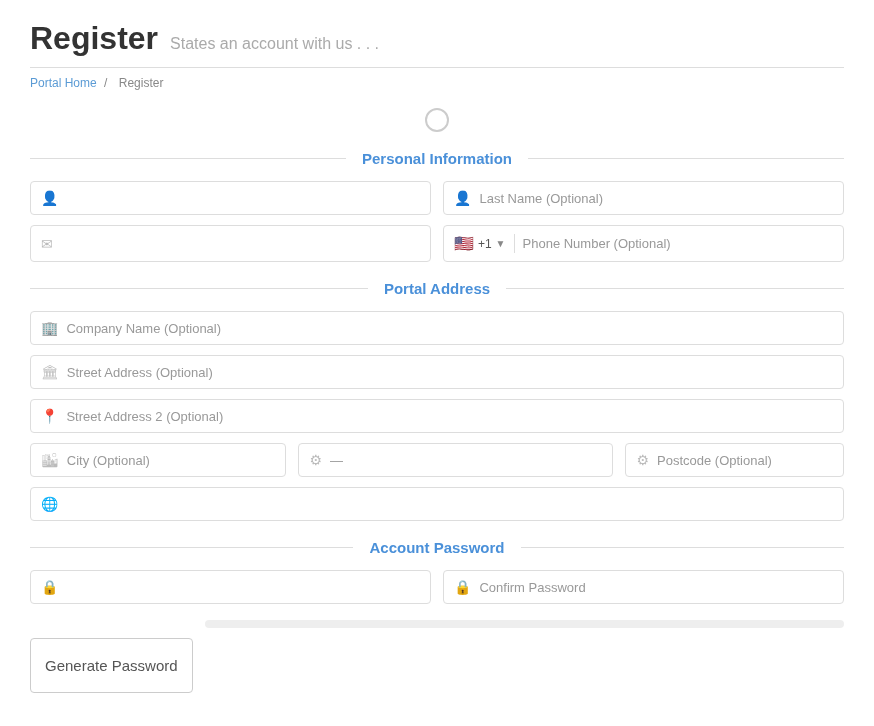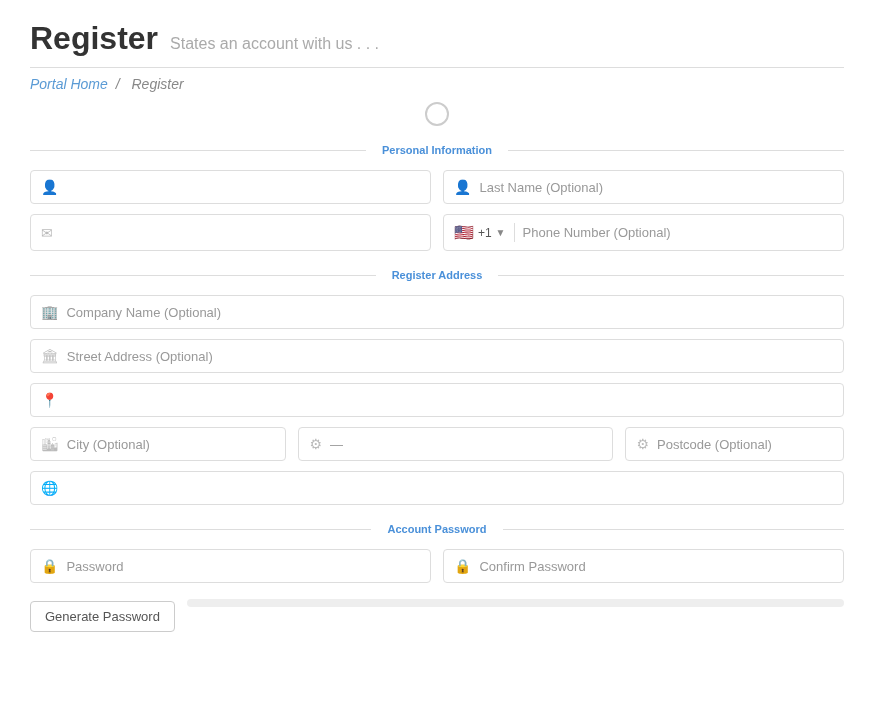--- a/index.html
+++ b/index.html
@@ -21,24 +21,23 @@
     .page-title-main {
       font-size: 32px;
       font-weight: 700;
       color: #333;
     }
     .page-title-sub {
       font-size: 16px;
       color: #aaa;
     }
     .breadcrumb {
-      font-size: 14px;
+      font-size: 12px;
       color: #888;
-      margin-bottom: 10px;
-      font-style: italic;
+      margin-bottom: 18px;
     }
     .breadcrumb a {
       color: #5b9bd5;
       text-decoration: none;
     }
     .breadcrumb span {
       margin: 0 4px;
     }
     .loading-circle {
       width: 24px;
@@ -53,21 +52,21 @@
       margin: 18px 0 14px 0;
     }
     .section-divider::before,
     .section-divider::after {
       content: '';
       flex: 1;
       height: 1px;
       background: #ddd;
     }
     .section-title {
-      font-size: 11px;
+      font-size: 15px;
       font-weight: 600;
       padding: 0 16px;
     }
     .section-title.blue { color: #4a90d9; }
     .form-row {
       display: flex;
       gap: 12px;
       margin-bottom: 10px;
     }
     .form-field {
@@ -147,25 +146,25 @@
     .password-strength-text {
       font-size: 12px;
       color: #c0392b;
       text-align: right;
       margin-top: 4px;
     }
     .btn-generate {
       background: #fff;
       border: 1px solid #ccc;
       border-radius: 4px;
-      padding: 7px 14px;
-      font-size: 13px;
+      padding: 18px 14px;
+      font-size: 15px;
       cursor: pointer;
       color: #555;
-      margin-top: 8px;
+      margin-top: 24px;
     }
     .password-section-bottom {
       margin-top: 4px;
     }
   </style>
 </head>
 <body>
 
 <div class="page-header">
   <span class="page-title-main">Register</span>
@@ -202,40 +201,41 @@
     <div class="phone-prefix">
       <span class="flag">🇺🇸</span>
       <span class="phone-code">+1</span>
       <span class="dropdown-arrow">▼</span>
     </div>
     <input type="tel" placeholder="Phone Number (Optional)" style="">
   </div>
 </div>
 
 <div class="section-divider">
-  <span class="section-title blue">Register Address</span>
+  <span class="section-title blue">Portal Address</span>
 </div>
 
 <div class="form-row">
   <div class="form-field full-width">
     <span class="field-icon">🏢</span>
     <input type="text" placeholder="Company Name (Optional)" style="">
   </div>
 </div>
 
 <div class="form-row">
   <div class="form-field full-width">
     <span class="field-icon">🏛</span>
     <input type="text" placeholder="Street Address (Optional)" style="">
   </div>
 </div>
 
 <div class="form-row">
   <div class="form-field full-width">
     <span class="field-icon">📍</span>
+    <input type="text" placeholder="Street Address 2 (Optional)" style="">
   </div>
 </div>
 
 <div class="form-row">
   <div class="form-field" style="flex:1.2">
     <span class="field-icon">🏙</span>
     <input type="text" placeholder="City (Optional)" style="">
   </div>
   <div class="form-field state-field">
     <span class="field-icon">⚙</span>
@@ -253,21 +253,20 @@
   </div>
 </div>
 
 <div class="section-divider">
   <span class="section-title blue">Account Password</span>
 </div>
 
 <div class="form-row">
   <div class="form-field">
     <span class="field-icon">🔒</span>
-    <input type="password" placeholder="Password" style="">
   </div>
   <div class="form-field">
     <span class="field-icon">🔒</span>
     <input type="password" placeholder="Confirm Password" style="">
   </div>
 </div>
 
 <div class="password-section-bottom">
   <div style="display:flex; align-items:flex-start; gap:12px;">
     <div>

